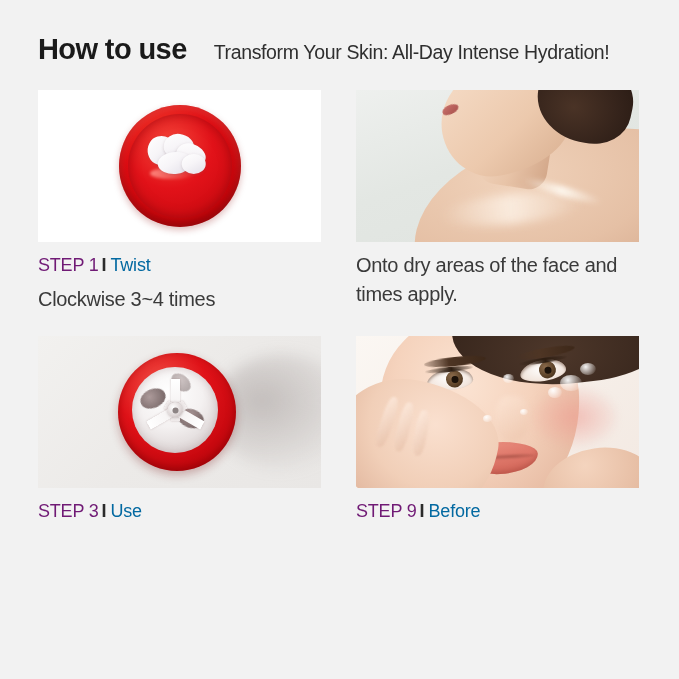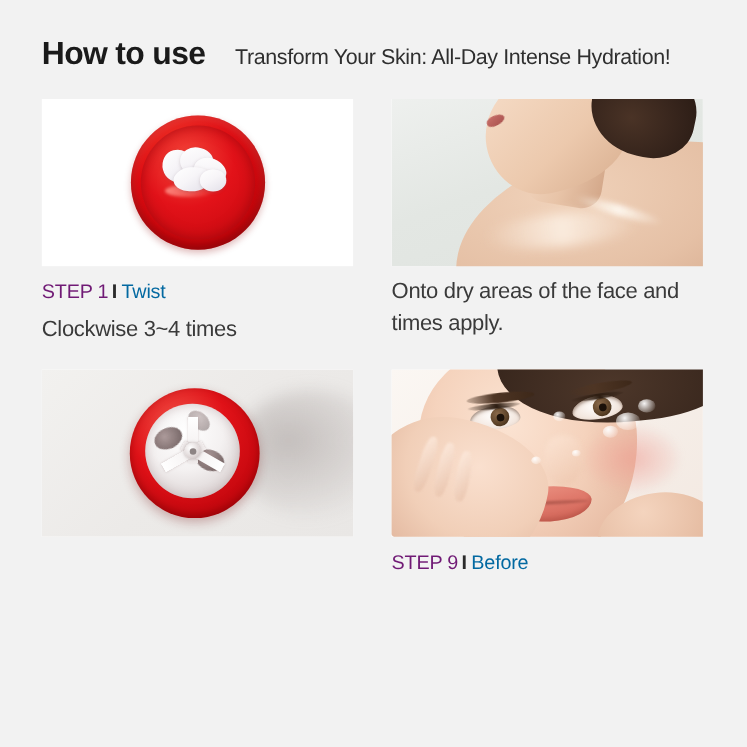--- a/index.html
+++ b/index.html
@@ -542,20 +542,23 @@
             <div class="art-jar-pocket pk2"></div>
             <div class="art-jar-pocket pk3"></div>
             <div class="art-jar-blade bl1"></div>
             <div class="art-jar-blade bl2"></div>
             <div class="art-jar-blade bl3"></div>
             <div class="art-jar-hub">
               <div class="art-jar-hubdot"></div>
             </div>
           </div>
         </div>
+      </div>
+      <div class="step-caption">
+        <span class="step-label">STEP 3</span><span class="step-sep">I</span><span class="step-action">Use</span>
       </div>
     </div>
 
     <div class="step-cell row2">
       <div class="step-figure">
         <div class="art-face-bg"></div>
         <div class="art-face-head"></div>
         <div class="art-face-hair"></div>
         <div class="art-face-blush blush-l"></div>
         <div class="art-face-blush blush-r"></div>

